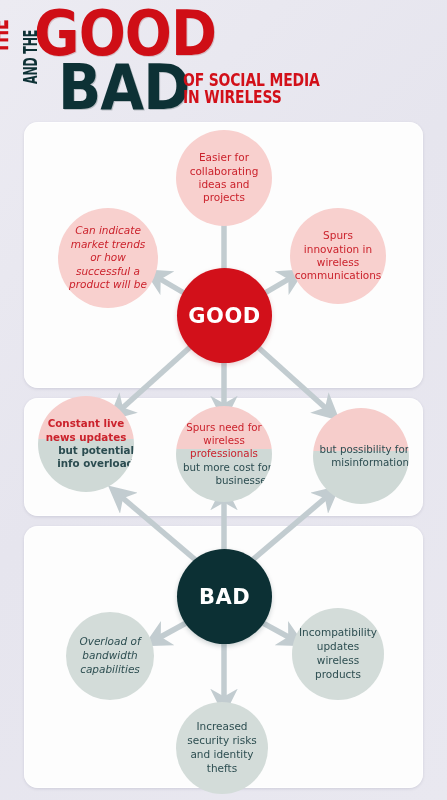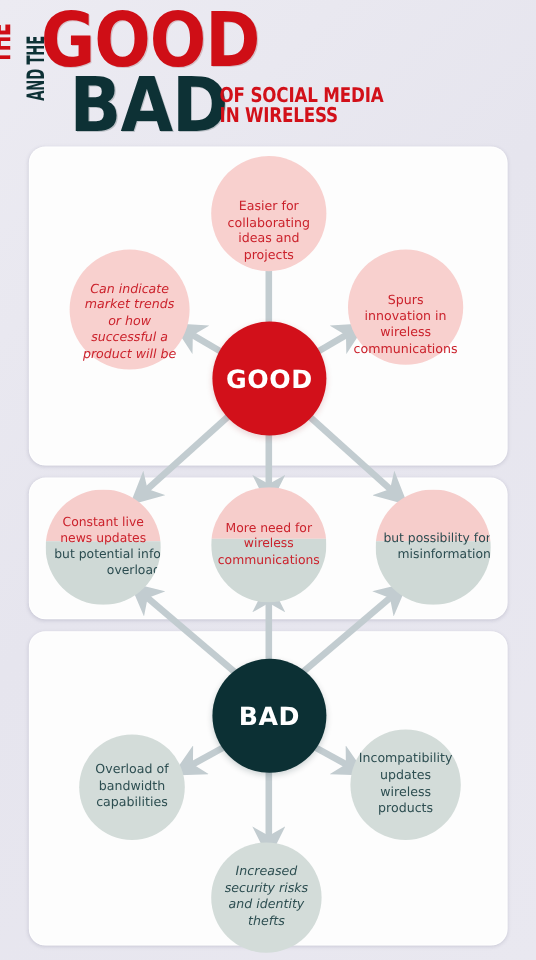--- a/index.html
+++ b/index.html
@@ -130,21 +130,20 @@
     font-size: 21px;
     box-shadow: 0 2px 5px rgba(5,35,38,0.2);
   }
 
   .sat-pink {
     background: #f8d0ce;
     color: #cb222c;
     font-size: 10.5px;
     line-height: 1.28;
     padding: 6px;
-    align-items: flex-end;
   }
   .sat-gray {
     background: #d3dcd9;
     color: #2d4e51;
     font-size: 10.5px;
     line-height: 1.32;
     padding: 6px;
   }
 
   
@@ -233,52 +232,53 @@
 </div>
 
 <div class="circ sat-pink" style="left:290px; top:208px; width:96px; height:96px;">
   <span>Spurs innovation in wireless communications</span>
 </div>
 
 <div class="circ hub hub-good" style="left:177px; top:268px; width:95px; height:95px;">
   <span>GOOD</span>
 </div>
 
-<div class="split" style="left:38px; top:408px; width:96px; height:96px;">
+<div class="split" style="left:38px; top:396px; width:96px; height:96px;font-weight:bold;">
   <div class="half-top"></div>
   <div class="half-bot"></div>
   <div class="txt">
     <div class="good-part">Constant live news updates</div>
     <div class="bad-part">but potential info overload</div>
   </div>
 </div>
 
 <div class="split" style="left:176px; top:406px; width:96px; height:96px;">
   <div class="half-top"></div>
   <div class="half-bot"></div>
   <div class="txt">
-    <div class="good-part">More need for wireless communications</div>
+    <div class="good-part">Spurs need for wireless professionals</div>
+    <div class="bad-part">but more cost for businesses</div>
   </div>
 </div>
 
 <div class="split" style="left:313px; top:408px; width:96px; height:96px;">
   <div class="half-top"></div>
   <div class="half-bot"></div>
   <div class="txt">
     <div class="bad-part">but possibility for misinformation</div>
   </div>
 </div>
 
 <div class="circ hub hub-bad" style="left:177px; top:549px; width:95px; height:95px;">
   <span>BAD</span>
 </div>
 
-<div class="circ sat-gray" style="left:66px; top:612px; width:88px; height:88px;">
+<div class="circ sat-gray" style="left:66px; top:612px; width:88px; height:88px;font-style:italic;">
   <span>Overload of bandwidth capabilities</span>
 </div>
 
 <div class="circ sat-gray" style="left:292px; top:608px; width:92px; height:92px;">
   <span>Incompatibility updates wireless products</span>
 </div>
 
-<div class="circ sat-gray" style="left:176px; top:702px; width:92px; height:92px;font-style:italic;">
+<div class="circ sat-gray" style="left:176px; top:702px; width:92px; height:92px;">
   <span>Increased security risks and identity thefts</span>
 </div>
 
 </body></html>

